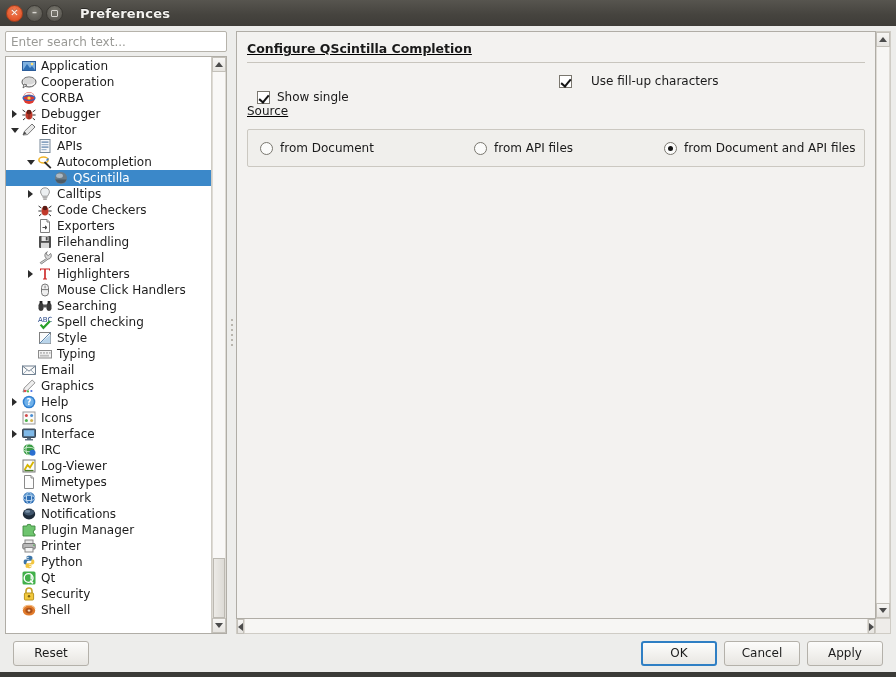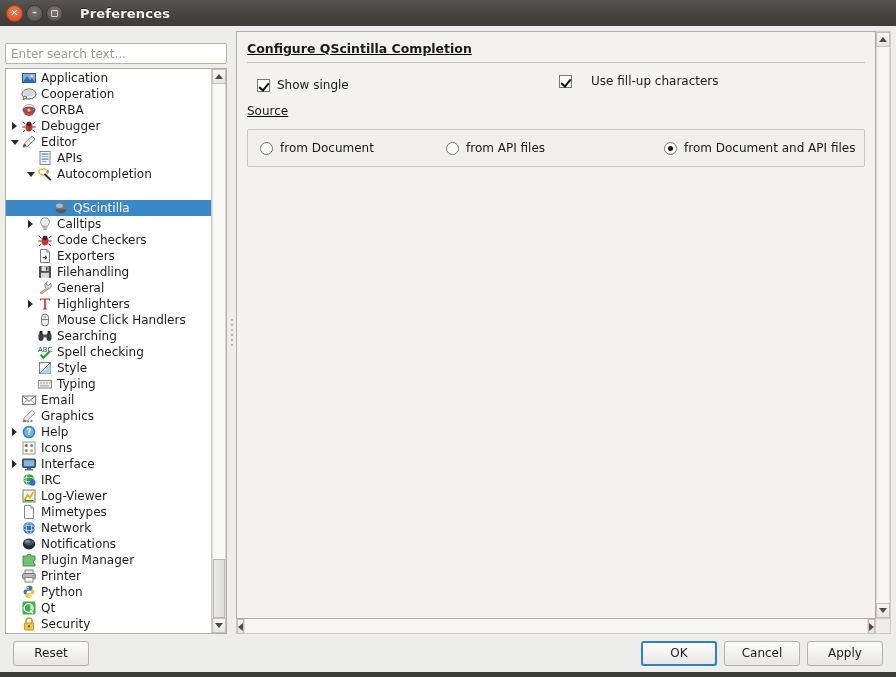--- a/index.html
+++ b/index.html
@@ -97,21 +97,20 @@
     border: 1px solid #b6b3ab;
     background: #ffffff;
     border-radius: 2px;
     padding: 0 5px;
     font-size: 12px;
     color: #8e8e8e;
     font-family: "DejaVu Sans", "Liberation Sans", sans-serif;
     outline: none;
     flex: none;
     margin-bottom: 4px;
-    margin-top: 12px;
   }
   #searchbox::placeholder { color: #9a9a96; }
 
   #treewrap {
     flex: 1 1 auto;
     border: 1px solid #b0ada6;
     background: #ffffff;
     display: flex;
     min-height: 0;
     position: relative;
@@ -125,21 +124,21 @@
   .titem {
     height: 16px;
     display: flex;
     align-items: center;
     white-space: nowrap;
     font-size: 12px;
     color: #1c1c1c;
     padding-left: 2px;
     cursor: default;
   }
-  .titem.sel { background: #3b88c9; color: #ffffff; margin-top: 18px; }
+  .titem.sel { background: #3b88c9; color: #ffffff; }
   .arrow {
     width: 13px; height: 16px;
     flex: none;
     display: flex; align-items: center; justify-content: center;
   }
   .arrow i {
     display: block;
     width: 0; height: 0;
     border-style: solid;
   }
@@ -257,21 +256,21 @@
   .chk.on::after {
     content: "";
     position: absolute;
     left: 3px; top: 1px;
     width: 4px; height: 8px;
     border: solid #141414;
     border-width: 0 2px 2px 0;
     transform: rotate(40deg);
   }
   .checkrow .ctext { font-size: 12px; color: #1a1a1a; }
-  .ck1 { position: absolute; left: 10px; top: 4px; }
+  .ck1 { position: absolute; left: 10px; top: 16px; }
   .ck2 { position: absolute; left: 312px; top: 0; gap: 12px; }
   #checks { position: relative; height: 20px; margin-bottom: 10px; }
 
   #srcLabel { font-size: 12px; color: #1a1a1a; margin-bottom: 11px; }
   #srcGroup {
     border: 1px solid #cbc8c1;
     background: #f0efec;
     border-radius: 2px;
     height: 38px;
     position: relative;
@@ -849,21 +848,21 @@
                 </div>
               </div>
 
               <div id="srcLabel">Source</div>
 
               <div id="srcGroup">
                 <div class="radio-item" style="left:12px;">
                   <span class="rad"></span>
                   <span class="rtext">from Document</span>
                 </div>
-                <div class="radio-item" style="left:198px;align-items:flex-end;">
+                <div class="radio-item" style="left:226px;align-items:flex-end;">
                   <span class="rad"></span>
                   <span class="rtext">from API files</span>
                 </div>
                 <div class="radio-item" style="left:416px;">
                   <span class="rad on"></span>
                   <span class="rtext">from Document and API files</span>
                 </div>
               </div>
             </div>
 

